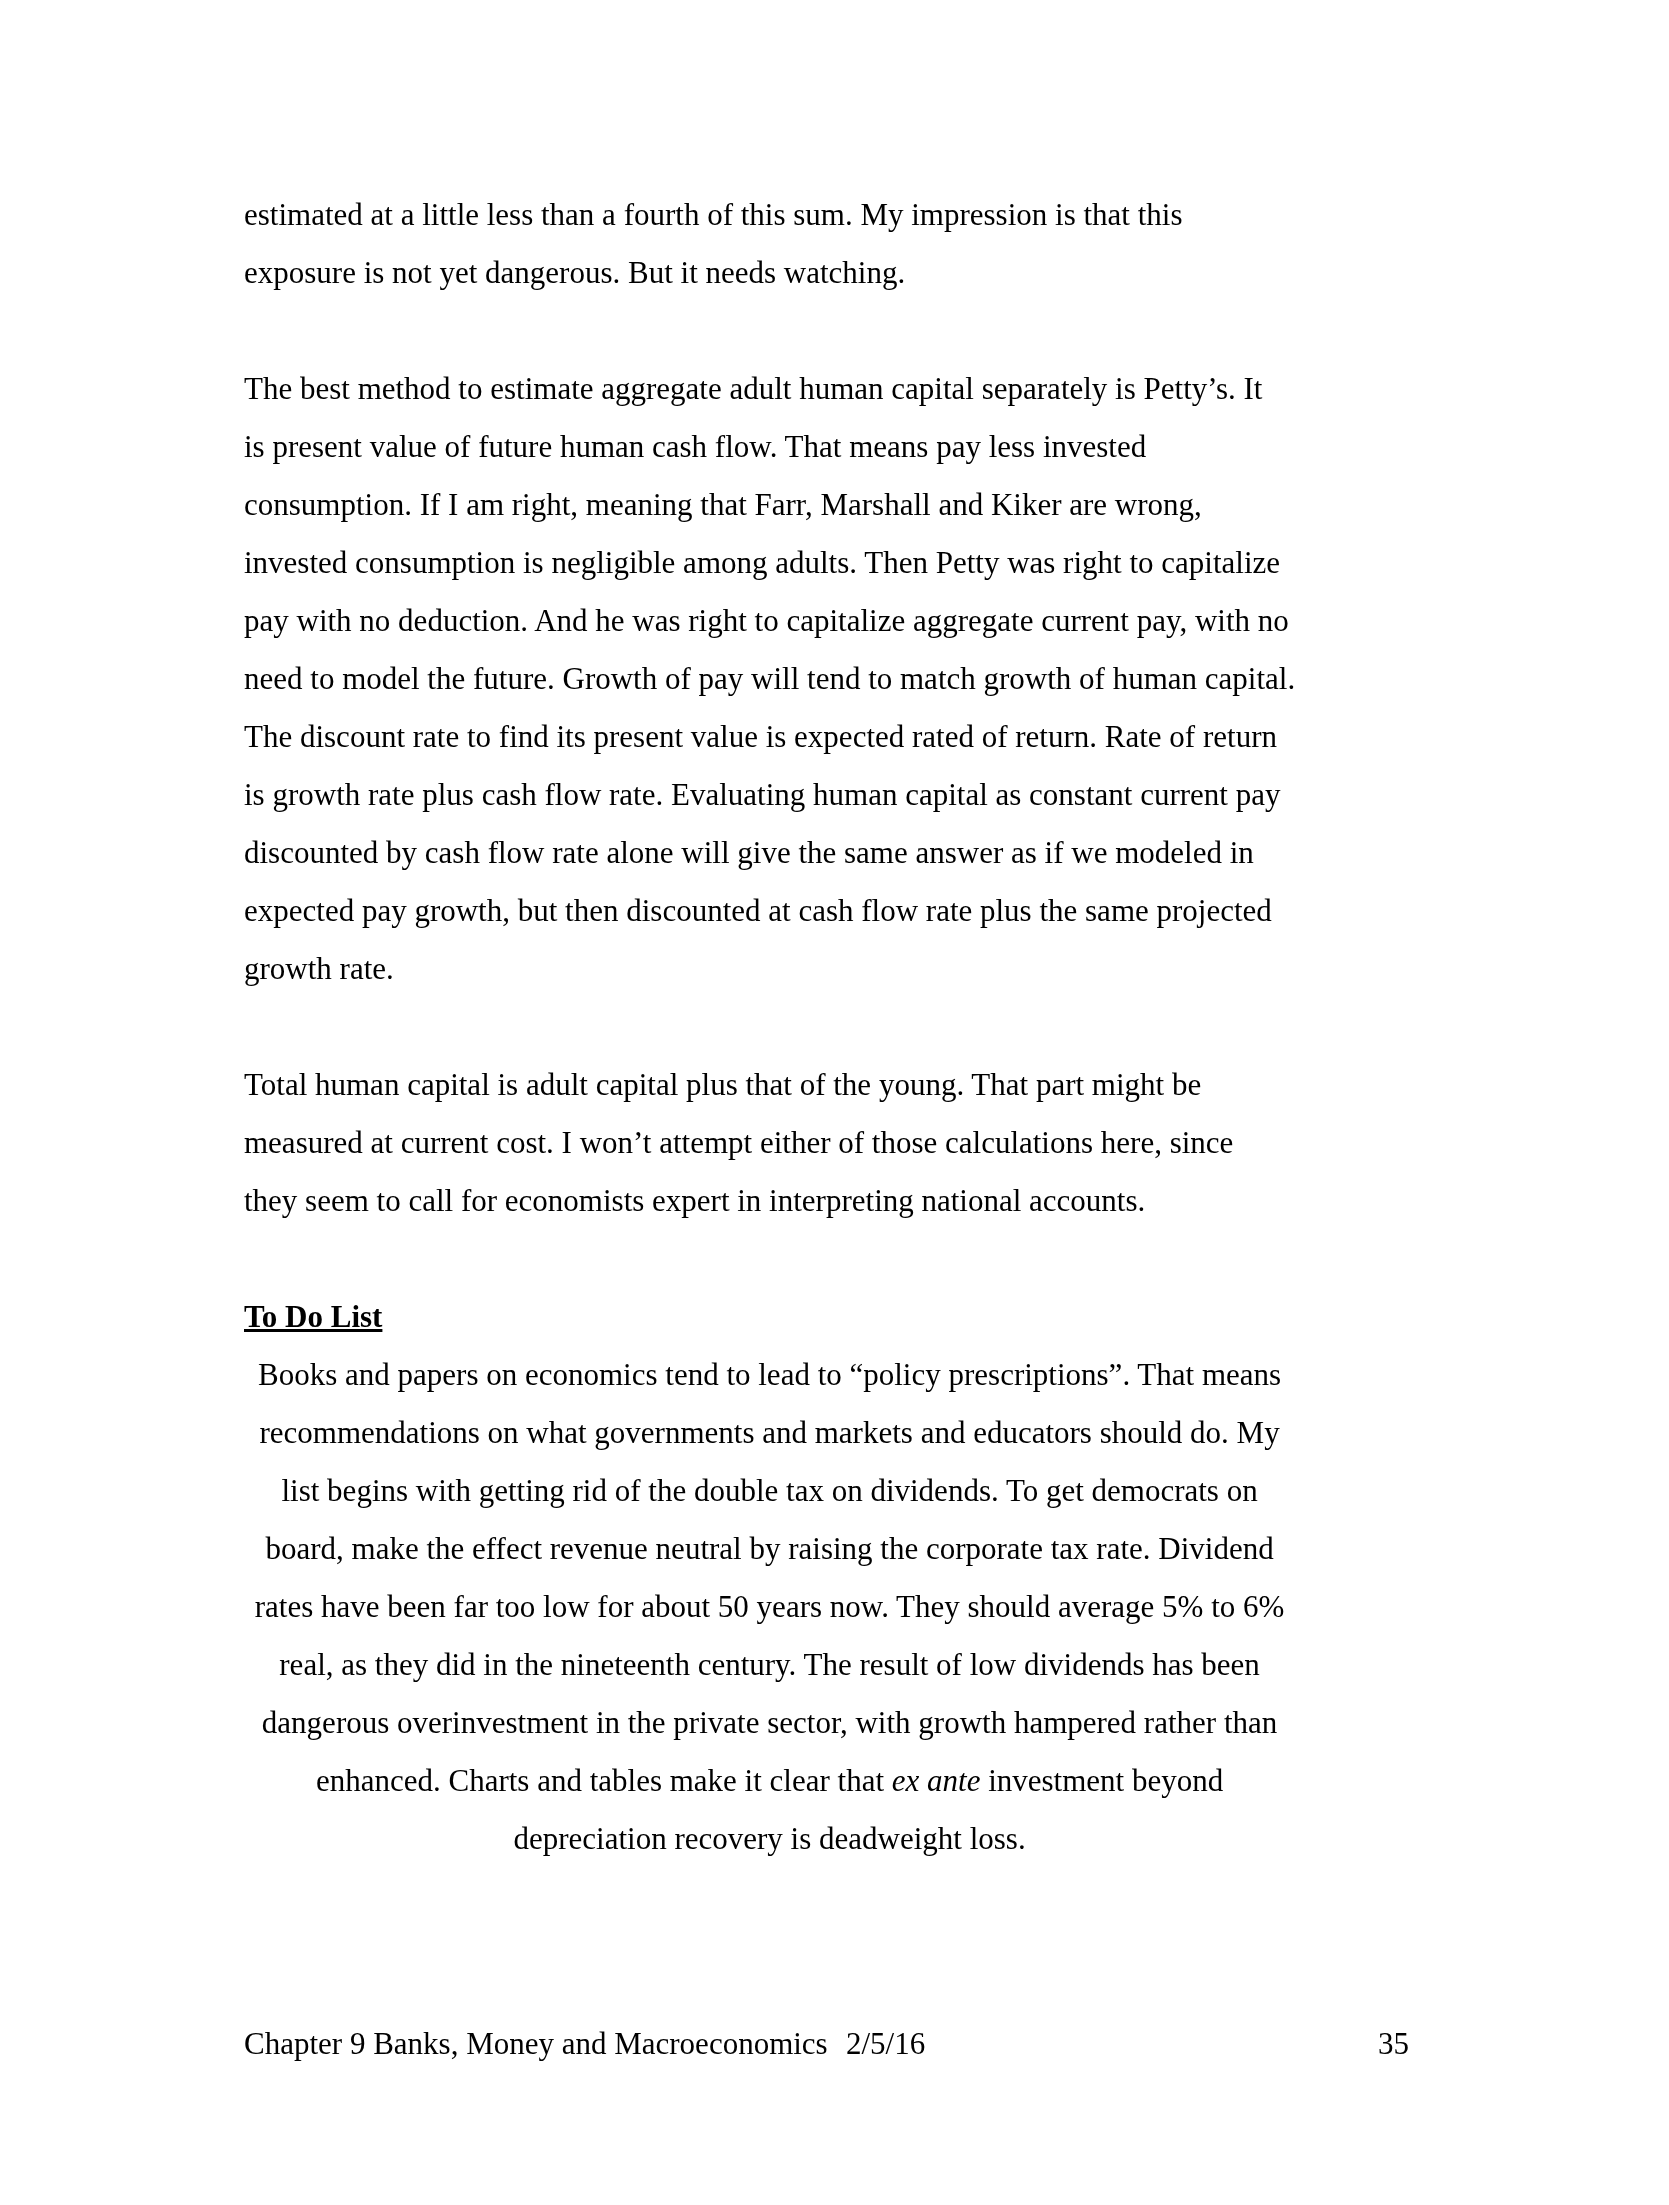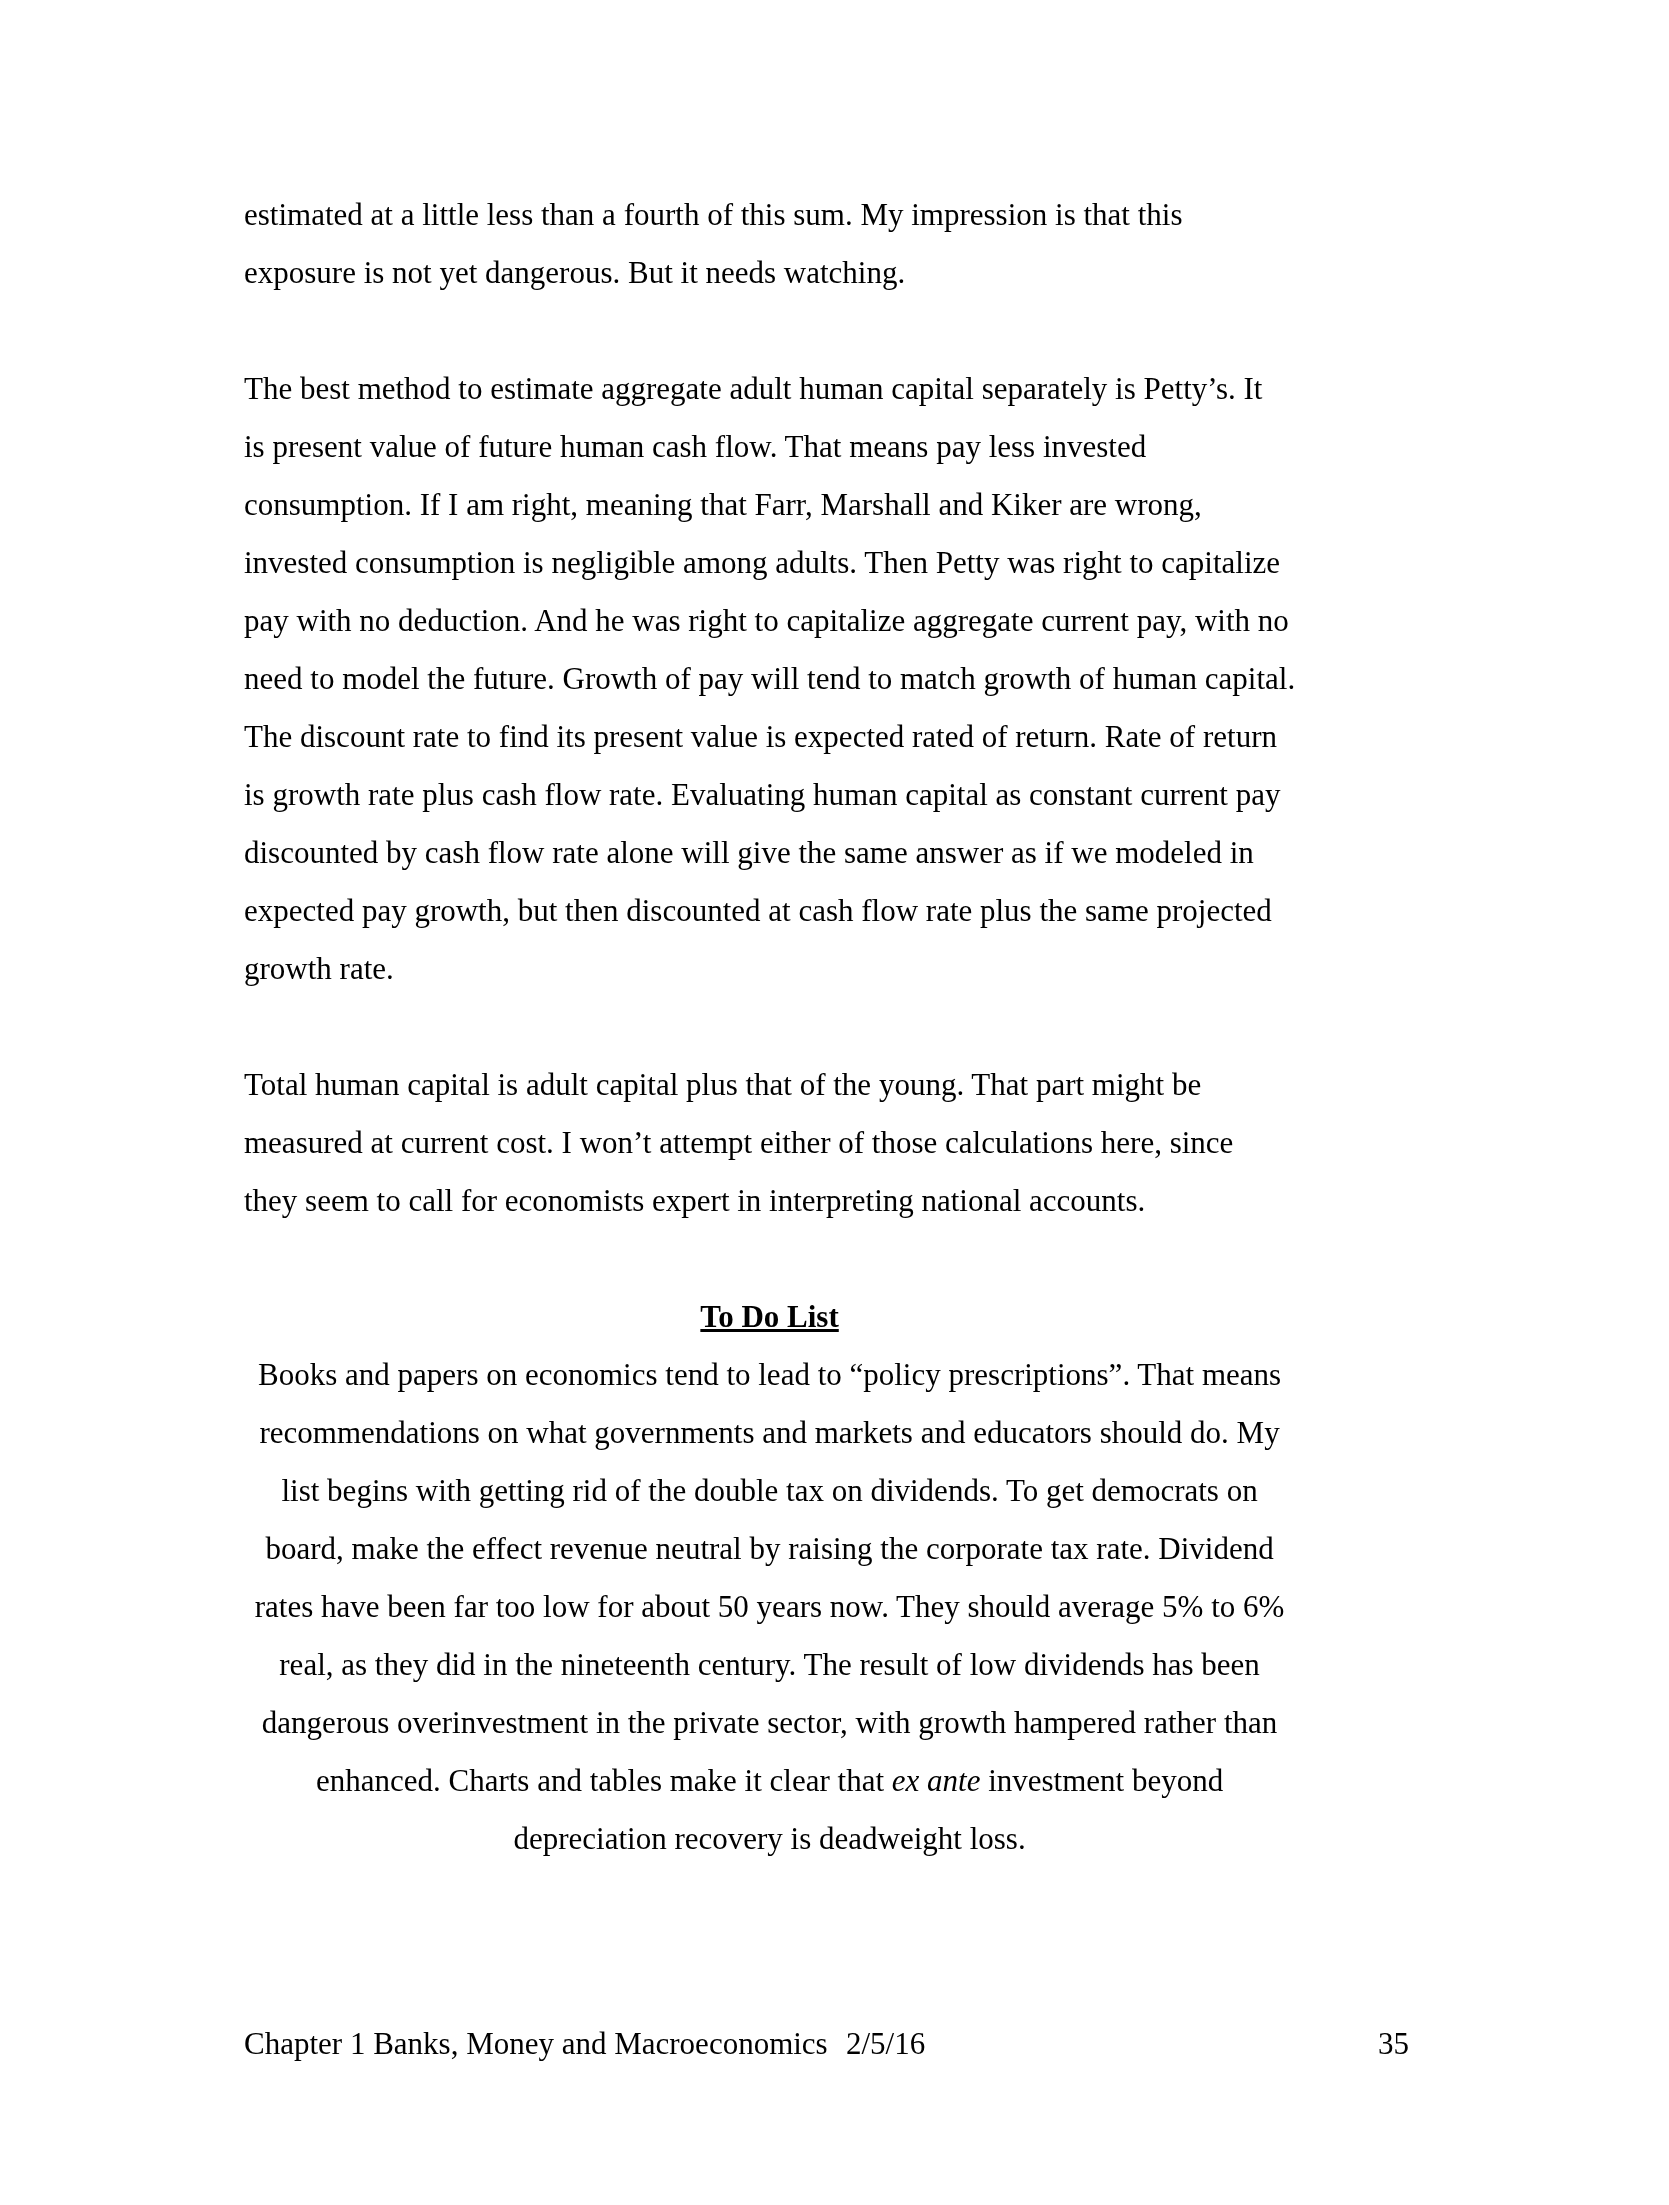--- a/index.html
+++ b/index.html
@@ -27,21 +27,20 @@
     font-size: 31px;
     line-height: 58px;
     white-space: pre;
   }
   .para + .para { margin-top: 58px; }       
   .para.after-heading { margin-top: 0; text-align: center; }    
   .line { height: 58px; white-space: pre; }
   .para.heading .line {
     font-weight: 700;
     text-decoration: underline;
-    text-align: center;
   }
   .line em { font-style: italic; }
   
   .footer {
     position: absolute;
     left: 244px;
     right: 247px;
     top: 2015px;
     font-size: 31px;
     line-height: 58px;
@@ -64,19 +63,19 @@
   }
 </style>
 </head>
 <body>
 
 <div class="page">
 
   <div id="content"><div class="para"><div class="line"><span>estimated at a little less than a fourth of this sum. My impression is that this</span></div><div class="line"><span>exposure is not yet dangerous. But it needs watching.</span></div></div><div class="para"><div class="line"><span>The best method to estimate aggregate adult human capital separately is Petty’s. It</span></div><div class="line"><span>is present value of future human cash flow. That means pay less invested</span></div><div class="line"><span>consumption. If I am right, meaning that Farr, Marshall and Kiker are wrong,</span></div><div class="line"><span>invested consumption is negligible among adults. Then Petty was right to capitalize</span></div><div class="line"><span>pay with no deduction. And he was right to capitalize aggregate current pay, with no</span></div><div class="line"><span>need to model the future. Growth of pay will tend to match growth of human capital.</span></div><div class="line"><span>The discount rate to find its present value is expected rated of return. Rate of return</span></div><div class="line"><span>is growth rate plus cash flow rate. Evaluating human capital as constant current pay</span></div><div class="line"><span>discounted by cash flow rate alone will give the same answer as if we modeled in</span></div><div class="line"><span>expected pay growth, but then discounted at cash flow rate plus the same projected</span></div><div class="line"><span>growth rate.</span></div></div><div class="para"><div class="line"><span>Total human capital is adult capital plus that of the young. That part might be</span></div><div class="line"><span>measured at current cost. I won’t attempt either of those calculations here, since</span></div><div class="line"><span>they seem to call for economists expert in interpreting national accounts.</span></div></div><div class="para heading"><div class="line"><span>To Do List</span></div></div><div class="para after-heading"><div class="line"><span>Books and papers on economics tend to lead to “policy prescriptions”. That means</span></div><div class="line"><span>recommendations on what governments and markets and educators should do. My</span></div><div class="line"><span>list begins with getting rid of the double tax on dividends. To get democrats on</span></div><div class="line"><span>board, make the effect revenue neutral by raising the corporate tax rate. Dividend</span></div><div class="line"><span>rates have been far too low for about 50 years now. They should average 5% to 6%</span></div><div class="line"><span>real, as they did in the nineteenth century. The result of low dividends has been</span></div><div class="line"><span>dangerous overinvestment in the private sector, with growth hampered rather than</span></div><div class="line"><span>enhanced. Charts and tables make it clear that </span><em>ex ante</em><span> investment beyond</span></div><div class="line"><span>depreciation recovery is deadweight loss.</span></div></div></div>
 
   <div class="footer">
-    <div class="footer-left"><span>Chapter 1 Banks, Money and Macroeconomics</span><span class="footer-date">2/5/16</span></div>
+    <div class="footer-left"><span>Chapter 9 Banks, Money and Macroeconomics</span><span class="footer-date">2/5/16</span></div>
     <div class="footer-page-number">35</div>
   </div>
 
 
 </div>
 
 
 </body></html>

